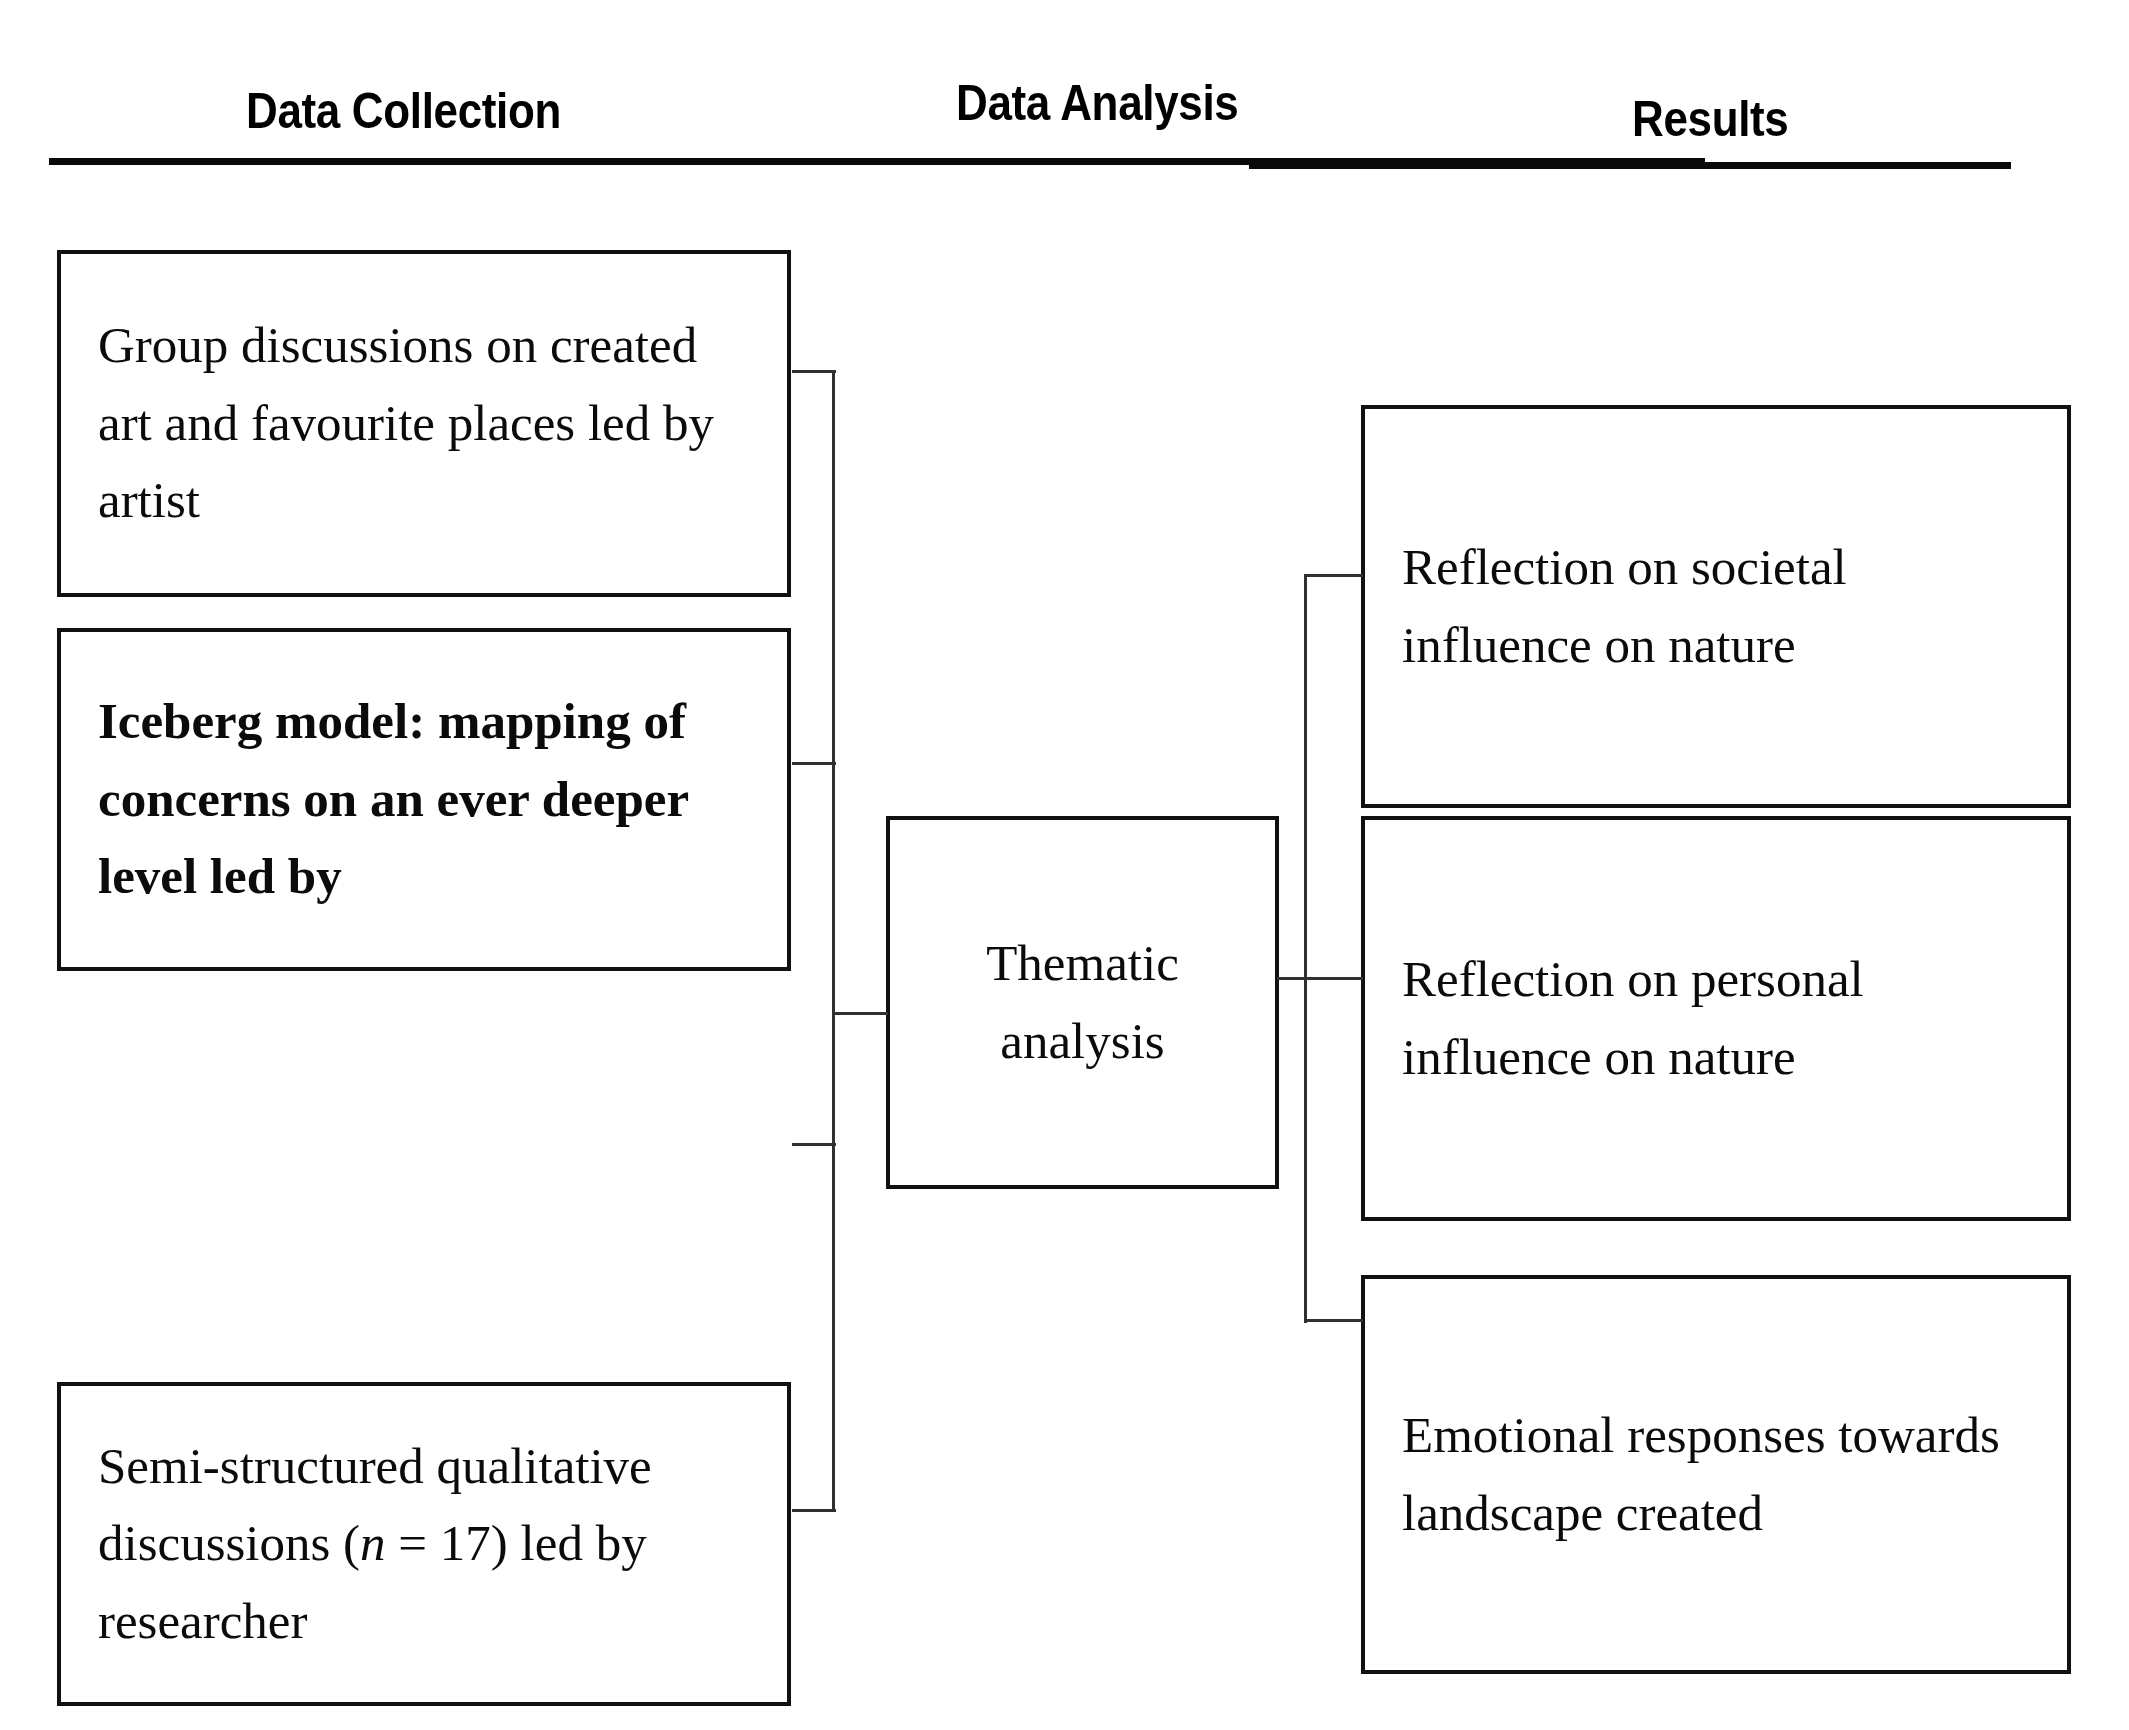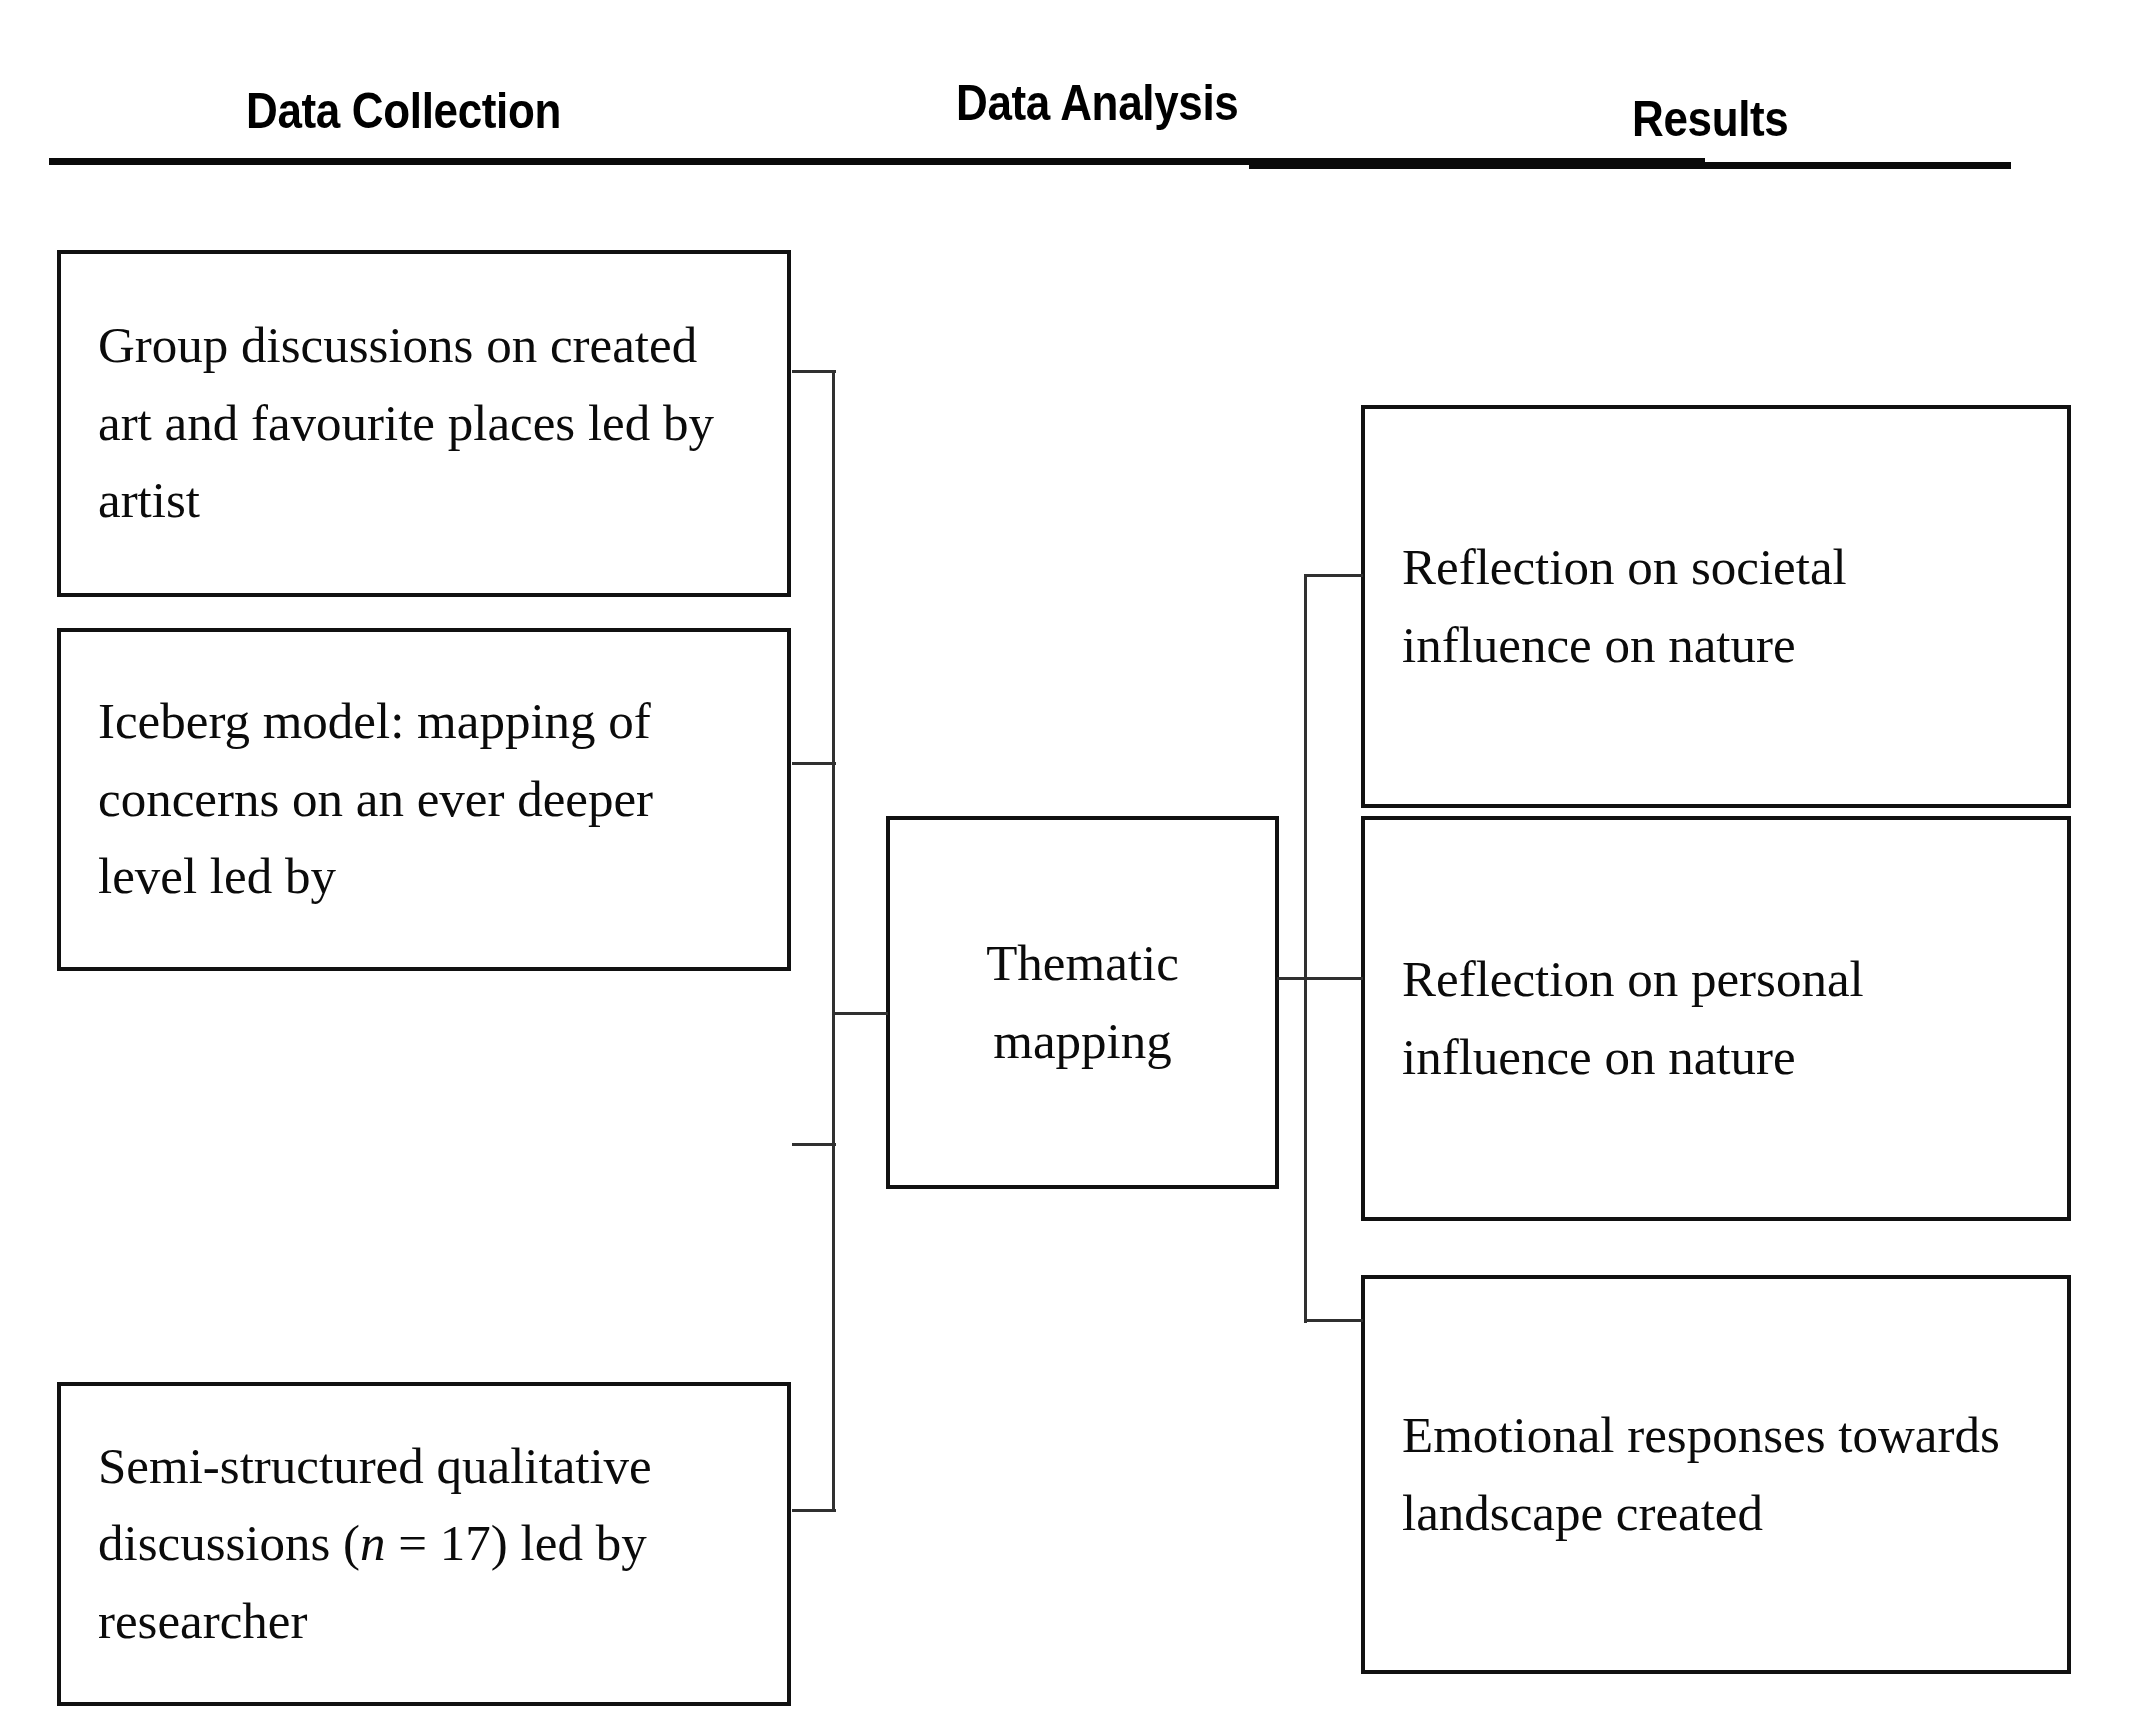--- a/index.html
+++ b/index.html
@@ -77,21 +77,21 @@
   .node.center .txt {
     text-align: center;
     padding: 0 16px;
   }
   .node .txt em {
     font-style: italic;
   }
 
   
   #box-group      { left: 57px;  top: 242px;  width: 734px; height: 347px; }
-  #box-iceberg    { left: 57px;  top: 620px;  width: 734px; height: 343px; }
+  #box-iceberg    { left: 57px;  top: 620px;  width: 734px; height: 343px; font-weight: bold; }
   #box-observation{ left: 57px;  top: 998px; width: 734px; height: 345px; }
   #box-interviews { left: 57px;  top: 1374px; width: 734px; height: 324px; }
 
   
   #box-thematic   { left: 886px; top: 808px; width: 393px; height: 373px; }
 
   
   #box-societal   { left: 1361px; top: 397px;  width: 710px; height: 403px; }
   #box-personal   { left: 1361px; top: 808px; width: 710px; height: 405px; }
   #box-emotional  { left: 1361px; top: 1267px; width: 710px; height: 399px; }
@@ -141,21 +141,21 @@
   <div class="node" id="box-iceberg">
     <div class="txt">Iceberg model: mapping of concerns on an ever deeper level led by</div>
   </div>
 
 
   <div class="node" id="box-interviews">
     <div class="txt"><span>Semi-structured qualitative discussions (</span><em>n</em><span> = 17) led by researcher</span></div>
   </div>
 
   <div class="node center" id="box-thematic">
-    <div class="txt"><span>Thematic</span><br><span>mapping</span></div>
+    <div class="txt"><span>Thematic</span><br><span>analysis</span></div>
   </div>
 
   <div class="node" id="box-personal">
     <div class="txt">Reflection on personal influence on nature</div>
   </div>
 
   <div class="node" id="box-societal">
     <div class="txt">Reflection on societal influence on nature</div>
   </div>
 

